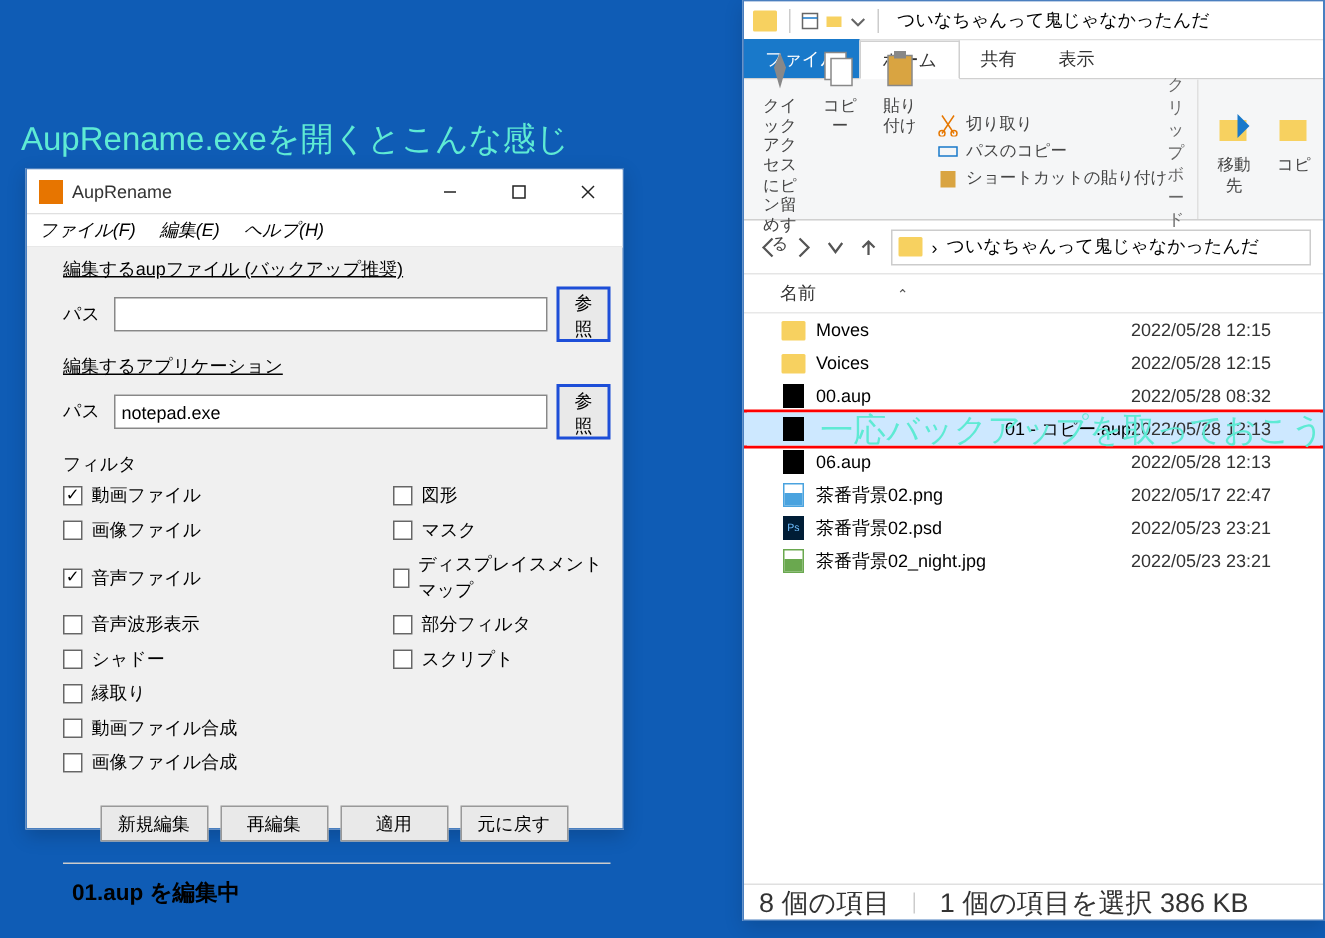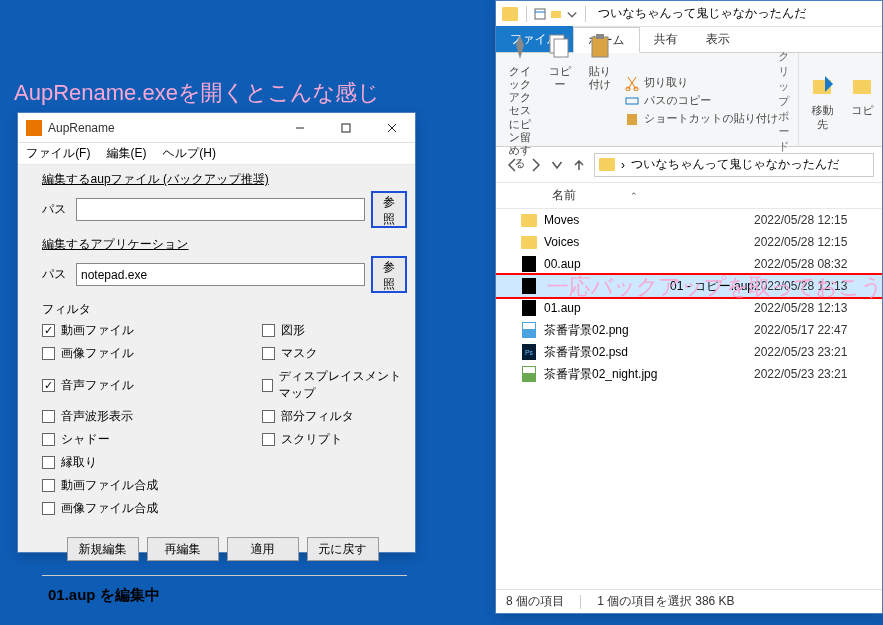--- a/index.html
+++ b/index.html
@@ -1,31 +1,31 @@
 <!DOCTYPE html>
 <html><head>
 <meta charset="utf-8">
 <style>
 * { box-sizing: border-box; font-family: "Yu Gothic UI", "Meiryo", sans-serif; }
 body { margin: 0; width: 883px; height: 625px; background: #0f5cb5; position: relative; overflow: hidden; }
 
-.annotation-red { position: absolute; color: #f9a8d4; font-size: 22px; font-weight: 400; z-index: 10; }
+.annotation-red { position: absolute; color: #5eead4; font-size: 22px; font-weight: 400; z-index: 10; }
 .anno1 { top: 78px; left: 14px; }
 .anno2 { top: 272px; right: 0px; white-space: nowrap; }
 
 
 .auprename-win { position: absolute; top: 112px; left: 17px; width: 399px; height: 441px; background: #f0f0f0; border: 1px solid #4a7fbf; box-shadow: 0 4px 12px rgba(0,0,0,.18); }
 .titlebar { height: 30px; background: #fff; display: flex; align-items: center; border-bottom: 1px solid #e0e0e0; }
 .titlebar .icon { width: 16px; height: 16px; margin: 0 6px 0 8px; background: #e77500; display: inline-block; }
 .titlebar .title { font-size: 12px; color: #333; flex: 1; }
 .win-btns { display: flex; height: 100%; }
 .win-btn { width: 46px; display: flex; align-items: center; justify-content: center; color: #222; }
 .win-btn svg { width: 10px; height: 10px; }
 .menubar { height: 22px; background: #fff; border-bottom: 1px solid #e8e8e8; display: flex; align-items: center; gap: 16px; padding: 0 8px; font-size: 12px; }
-.menubar span { color: #000; }
+.menubar span { color: #000; font-style: italic; }
 .form-body { padding: 4px 8px 0 24px; font-size: 12px; }
 .group-label { font-size: 12px; margin-top: 2px; }
 .group-label.underline { text-decoration: underline; }
 .row { display: flex; align-items: center; gap: 6px; margin: 3px 0 8px 0; }
 .row .lbl { width: 28px; }
 .row input[type=text] { flex: 1; height: 23px; border: 1px solid #888; background: #fff; padding: 0 4px; font-size: 12px; }
 .browse-btn { height: 37px; width: 36px; border: 2px solid #1d4ed8; background: #e9e9e9; font-size: 12px; }
 .filter-grid { display: grid; grid-template-columns: 220px 1fr; row-gap: 6px; margin-top: 4px; }
 .chk { display: flex; align-items: center; gap: 6px; }
 .chk .box { width: 13px; height: 13px; border: 1px solid #666; background: #fff; display: flex; align-items: center; justify-content: center; }
@@ -55,35 +55,35 @@
 .ritems { display: flex; flex-direction: column; gap: 2px; justify-content: center; }
 .ritem { display: flex; align-items: center; gap: 4px; font-size: 11px; color: #444; white-space: nowrap; }
 .ritem svg { width: 16px; height: 16px; flex-shrink: 0; }
 .rgroup-title { font-size: 11px; color: #666; text-align: center; padding-top: 2px; }
 .addr-bar { height: 36px; display: flex; align-items: center; gap: 6px; padding: 0 8px; border-bottom: 1px solid #e5e5e5; }
 .nav-arrows { display: flex; gap: 4px; align-items: center; }
 .nav-arrows svg { width: 18px; height: 18px; color: #555; }
 .addr-input { flex: 1; height: 24px; border: 1px solid #ccc; display: flex; align-items: center; gap: 6px; padding: 0 4px; font-size: 12px; overflow: hidden; white-space: nowrap;}
 .addr-input .ficon-sm { width: 16px; height: 13px; background: #f7d160; border-radius: 1px; flex-shrink: 0; }
 .file-header { display: flex; height: 26px; border-bottom: 1px solid #e8e8e8; font-size: 12px; align-items: center; color: #333; }
-.col-name { width: 254px; padding-left: 24px; display: flex; align-items: center; gap: 4px; margin-left: 32px; }
+.col-name { width: 254px; padding-left: 24px; display: flex; align-items: center; gap: 4px; }
 .col-date { flex: 1; }
 .sort-caret { font-size: 9px; color: #555; margin-left: 50px; }
 .file-list { flex: 1; font-size: 12px; position: relative; }
 .file-row { display: flex; align-items: center; height: 22px; padding-left: 24px; position: relative; }
 .file-row.selected { background: #cde8ff; text-align: right; }
 .file-row .icon { width: 18px; height: 16px; margin-right: 6px; display: flex; align-items: center; justify-content: center; }
 .file-row .nm { width: 210px; white-space: nowrap; overflow: hidden; }
 .file-row .dt { color: #333; white-space: nowrap; }
 .folder-icon { width: 16px; height: 13px; background: #f7d160; border-radius: 1px; }
 .aup-icon { width: 14px; height: 16px; background: #000; }
 .png-icon { width: 14px; height: 16px; border: 1px solid #4aa3df; background: linear-gradient(#fff 40%, #4aa3df 40%); }
 .psd-icon { width: 14px; height: 16px; background: #001d36; color: #6fbfff; font-size: 7px; display: flex; align-items: center; justify-content: center; }
 .jpg-icon { width: 14px; height: 16px; border: 1px solid #6aa84f; background: linear-gradient(#fff 40%, #6aa84f 40%); }
-.statusbar { height: 24px; border-top: 1px solid #e0e0e0; display: flex; align-items: center; gap: 16px; padding: 0 10px; font-size: 12px; color: #333; }
+.statusbar { height: 24px; border-top: 1px solid #e0e0e0; display: flex; align-items: center; gap: 16px; padding: 0 10px; font-size: 18px; color: #333; }
 .statusbar .sep { width: 1px; height: 14px; background: #ccc; }
 .red-box { position: absolute; border: 2px solid #ff0000; box-sizing: border-box; pointer-events: none; }
 </style>
 </head>
 <body>
 
 <div class="annotation-red anno1">AupRename.exeを開くとこんな感じ</div>
 <div class="annotation-red anno2">一応バックアップを取っておこう</div>
 
 <div class="auprename-win">
@@ -351,21 +351,21 @@
         <span class="icon">
           <div class="aup-icon"></div>
         </span>
         <span class="nm">01 - コピー.aup</span>
         <span class="dt">2022/05/28 12:13</span>
       </div>
       <div class="file-row">
         <span class="icon">
           <div class="aup-icon"></div>
         </span>
-        <span class="nm">01.aup</span>
+        <span class="nm">06.aup</span>
         <span class="dt">2022/05/28 12:13</span>
       </div>
       <div class="file-row">
         <span class="icon">
           <div class="png-icon"></div>
         </span>
         <span class="nm">茶番背景02.png</span>
         <span class="dt">2022/05/17 22:47</span>
       </div>
       <div class="file-row">

